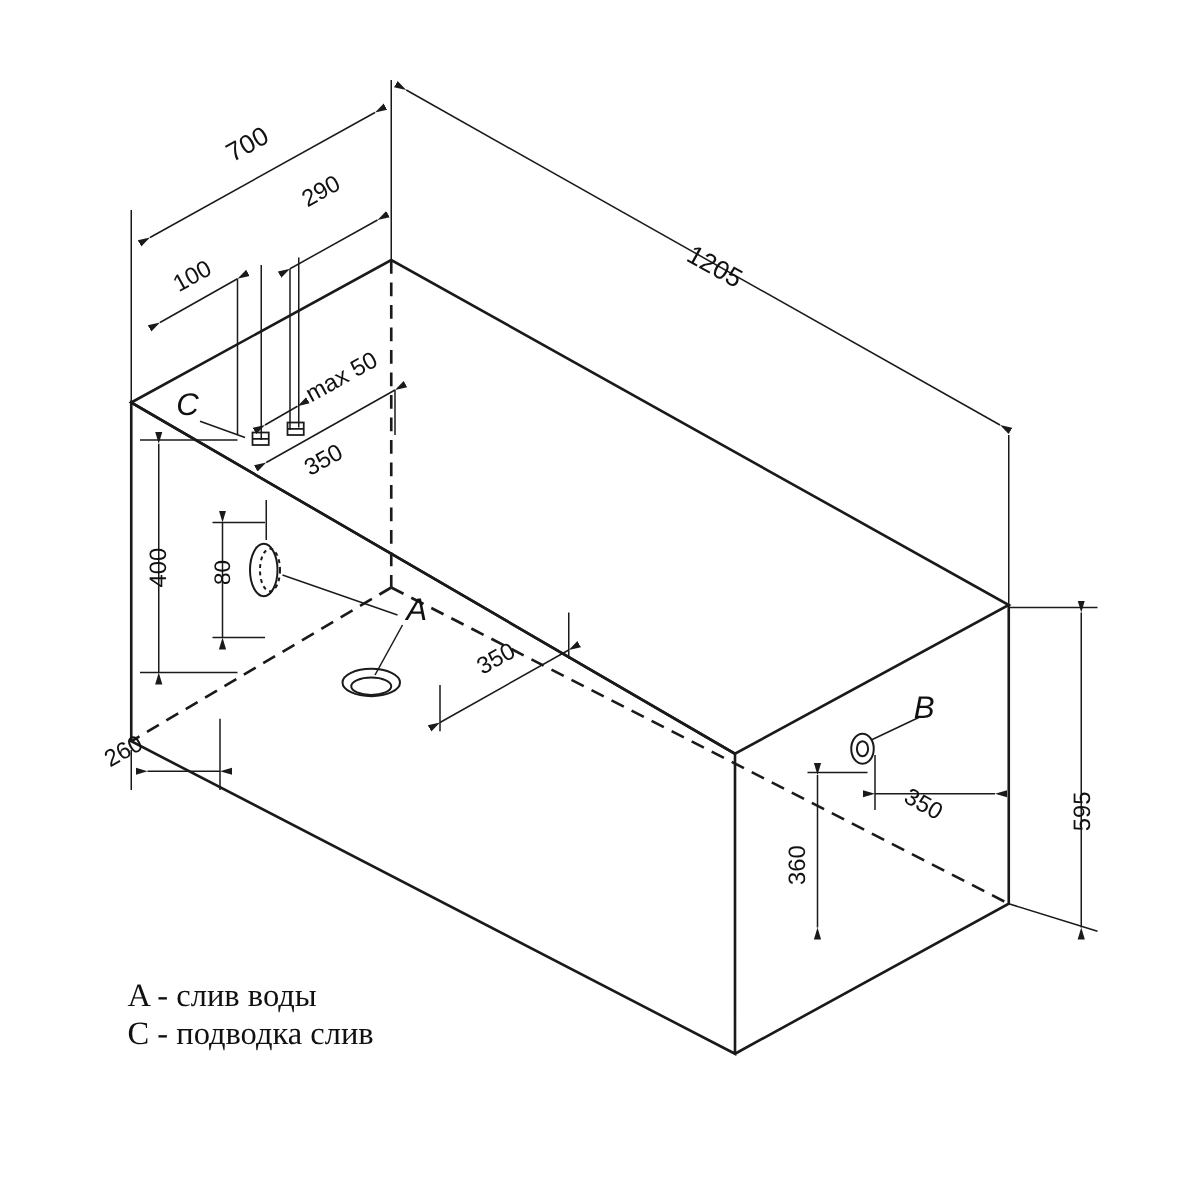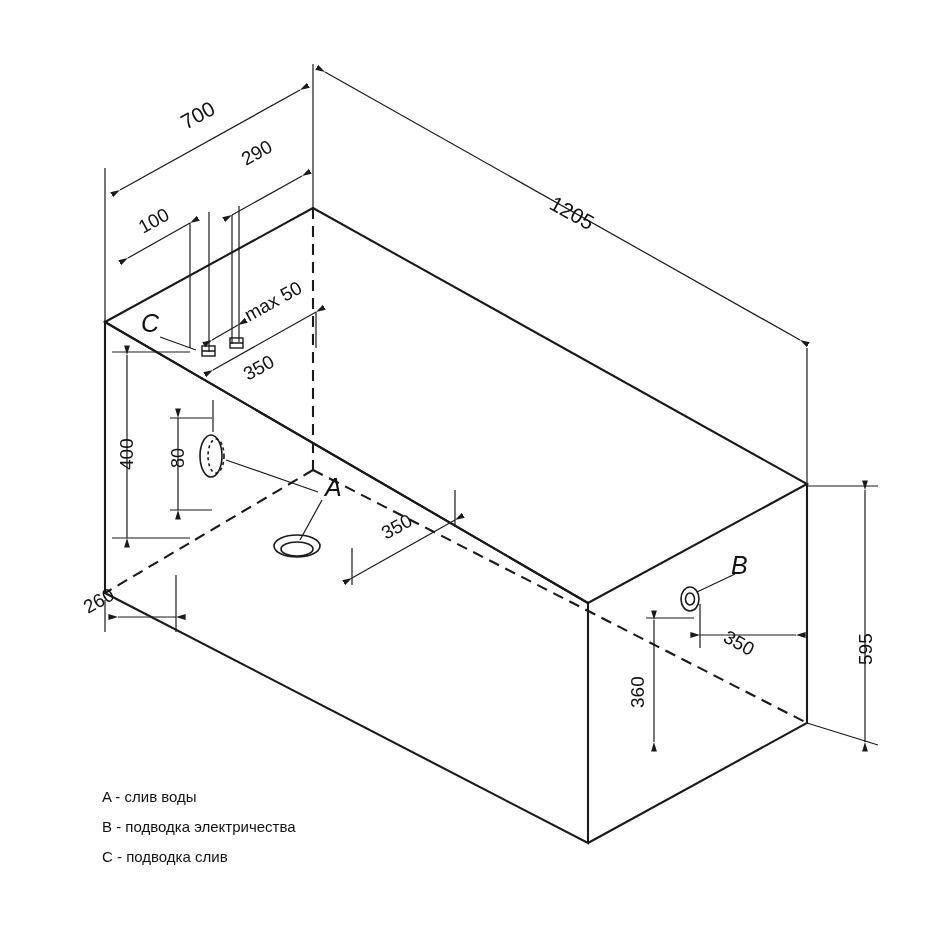--- a/index.html
+++ b/index.html
@@ -27,22 +27,22 @@
     width: 950px;
     height: 950px;
   }
   .legend-block {
     position: absolute;
     left: 102px;
     top: 782px;
     width: 420px;
   }
   .legend-row {
-    font-family: Liberation Sans, sans-serif;
-    font-size: 15px;
+    font-family: Liberation Serif, serif;
+    font-size: 26px;
     color: #111111;
     line-height: 30px;
     white-space: nowrap;
   }
 </style>
 </head>
 <body>
 
 <div id="drawing-root">
 
@@ -185,17 +185,16 @@
       <text x="872" y="665" font-size="19" transform="rotate(-90 872 665)">595</text>
 
       <text x="141" y="332" font-size="25" font-style="italic">C</text>
       <text x="325" y="496" font-size="25" font-style="italic">A</text>
       <text x="731" y="574" font-size="25" font-style="italic">B</text>
     </g>
   </svg>
 
   <div class="legend-block">
     <div class="legend-row">A - слив воды</div>
-    <div class="legend-row">B - подводка электричества</div>
     <div class="legend-row">C - подводка слив</div>
   </div>
 
 </div>
 
 </body></html>

